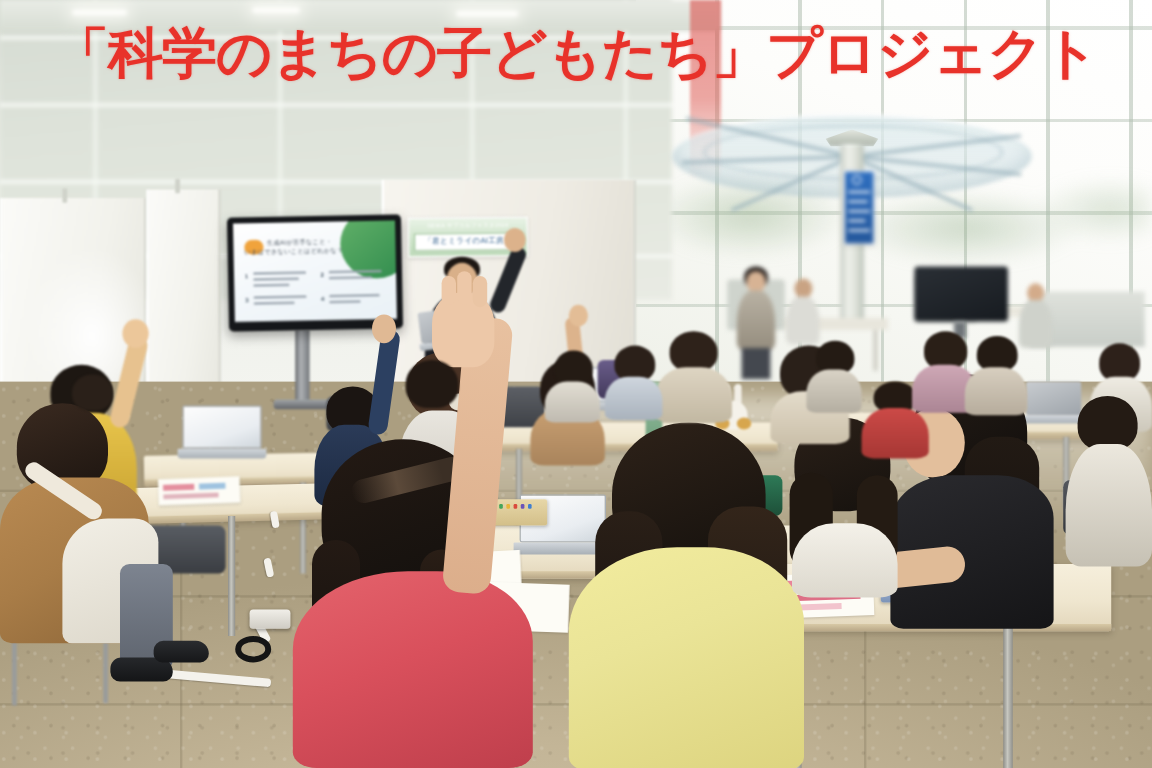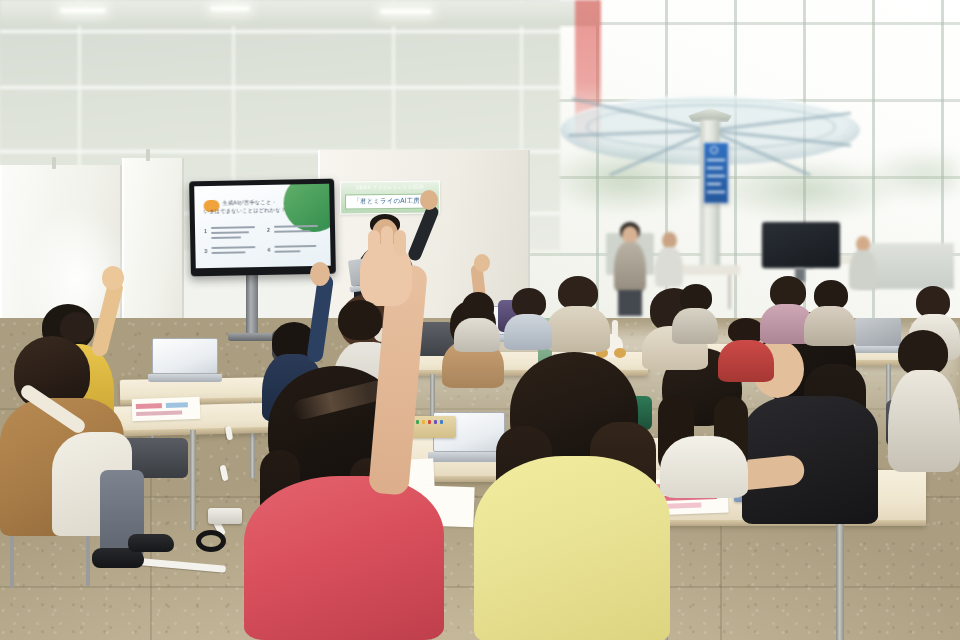--- a/index.html
+++ b/index.html
@@ -641,14 +641,15 @@
   <div class="cord" style="left:204px;top:520px;width:26px;height:7px;transform:rotate(62deg);"></div>
   <div class="cord" style="left:216px;top:470px;width:16px;height:6px;transform:rotate(78deg);"></div>
   <div class="cord" style="left:222px;top:430px;width:14px;height:6px;transform:rotate(80deg);"></div>
   <div class="abs" style="left:208px;top:508px;width:34px;height:16px;border-radius:3px;background:linear-gradient(180deg,#f0eee8,#cfccc4);box-shadow:0 1px 3px rgba(0,0,0,.3);"></div>
   <div class="abs" style="left:196px;top:530px;width:30px;height:22px;border:5px solid #151515;border-radius:50%;"></div>
 
   <div class="abs" style="left:100px;top:470px;width:44px;height:88px;background:linear-gradient(180deg,#7d8490,#5e646e);border-radius:8px;"></div>
   <div class="abs" style="left:92px;top:548px;width:52px;height:20px;border-radius:9px 12px 8px 8px;background:linear-gradient(180deg,#26282b,#141517);"></div>
   <div class="abs" style="left:128px;top:534px;width:46px;height:18px;border-radius:9px 12px 8px 8px;background:linear-gradient(180deg,#2a2c2f,#161719);"></div>
 
+  <div id="title" class="abs">「科学のまちの子どもたち」プロジェクト</div>
 
 </div>
 
 </body></html>

